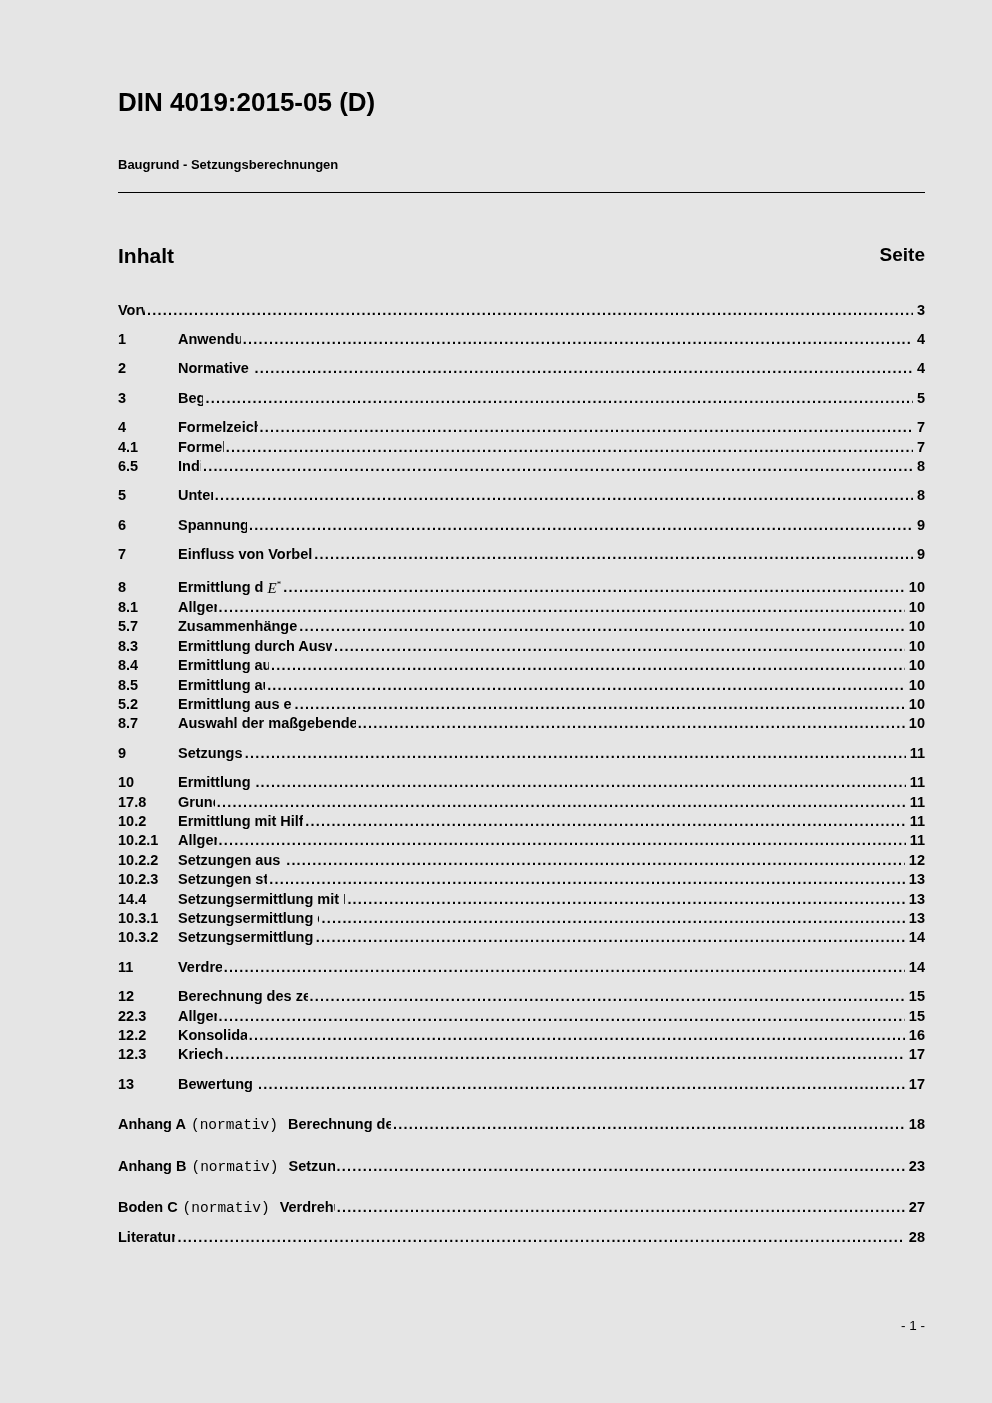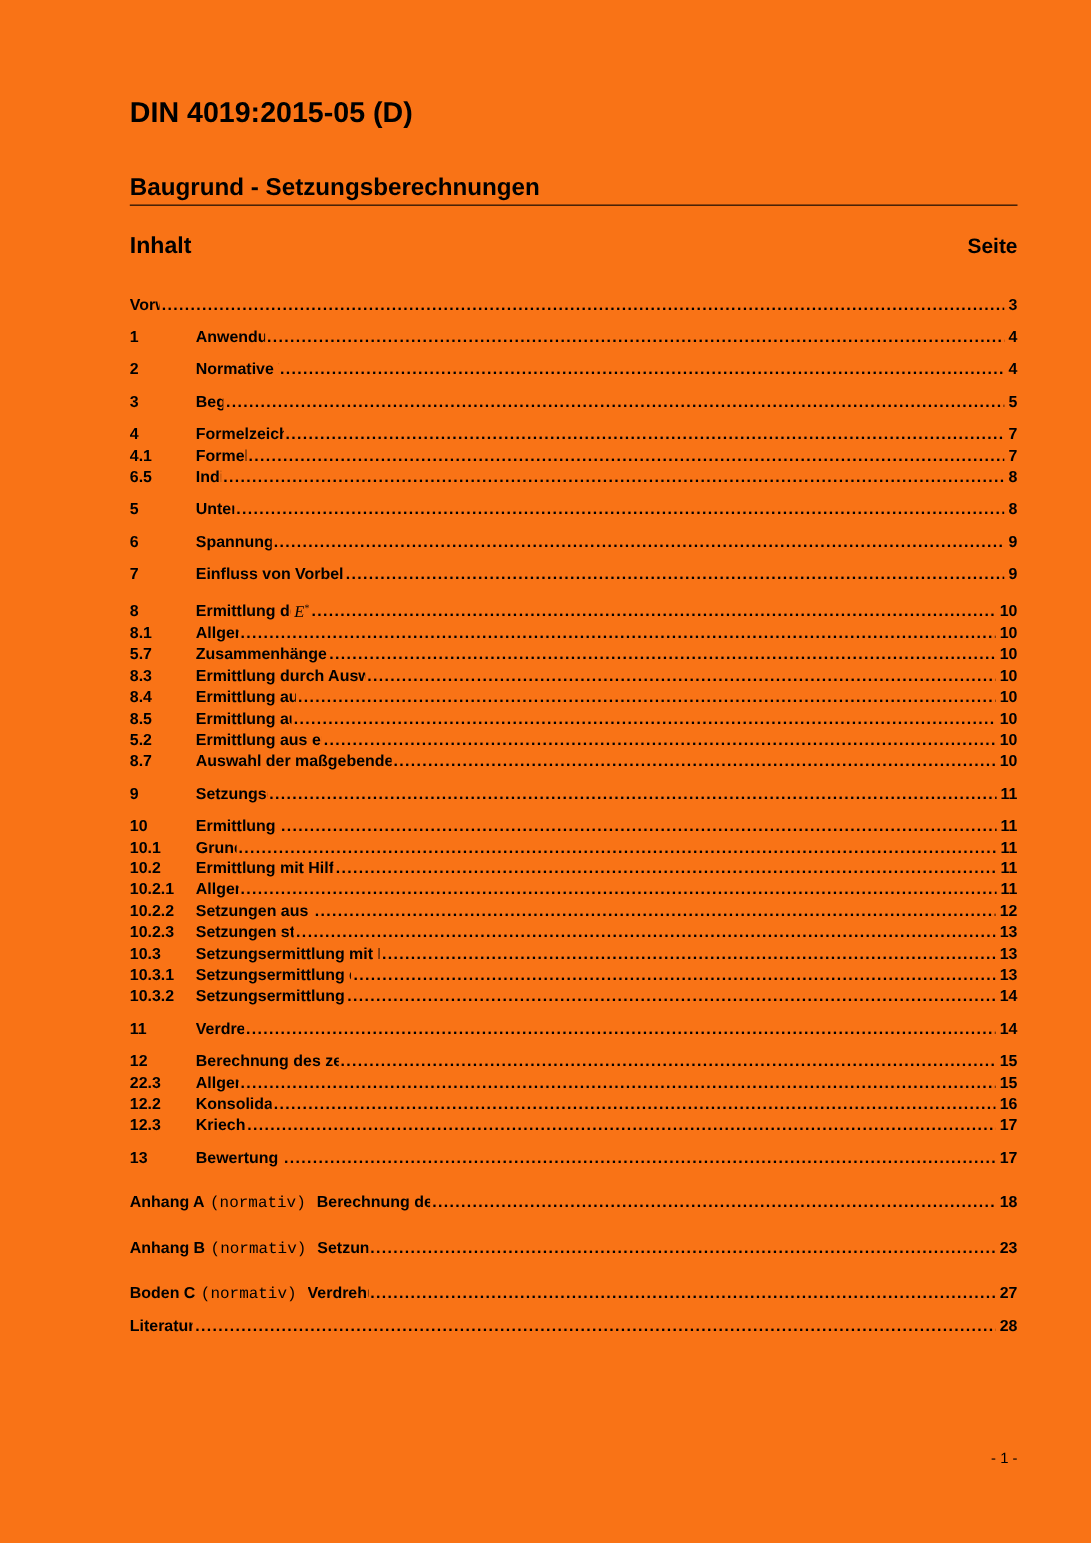--- a/index.html
+++ b/index.html
@@ -9,40 +9,40 @@
     color: #000000;
     font-family: "Liberation Sans", sans-serif;
   }
   .page {
     position: relative;
     width: 992px;
     height: 1403px;
     box-sizing: border-box;
     padding: 88px 67px 0 118px;
     overflow: hidden;
-    background: #f97316;
+    background: #e5e5e5;
   }
   .doc-id {
     font-size: 26px;
     font-weight: bold;
     line-height: 1.1;
     margin: 0;
   }
   .doc-title {
     margin-top: 40px;
-    font-size: 22px;
+    font-size: 13px;
     font-weight: bold;
-    padding-bottom: 3px;
+    padding-bottom: 20px;
     border-bottom: 1.5px solid #000;
   }
   .toc-heading-row {
-    margin-top: 25px;
+    margin-top: 51px;
     display: flex;
     justify-content: space-between;
-    align-items: flex-end;
+    align-items: flex-start;
   }
   .toc-heading {
     font-size: 21px;
     font-weight: bold;
   }
   .page-col-label {
     font-size: 19px;
     font-weight: bold;
   }
   .toc {
@@ -299,21 +299,21 @@
       <div class="toc-group">
         <div class="toc-row">
     <span class="entry-num">10</span>
 
     <span class="entry-label">Ermittlung der Setzungen</span>
 
     <span class="leader"></span>
     <span class="entry-page">11</span>
   </div>
         <div class="toc-row">
-    <span class="entry-num">10.1</span>
+    <span class="entry-num">17.8</span>
 
     <span class="entry-label">Grundlagen</span>
 
     <span class="leader"></span>
     <span class="entry-page">11</span>
   </div>
         <div class="toc-row">
     <span class="entry-num">10.2</span>
 
     <span class="entry-label">Ermittlung mit Hilfe von Setzungsgleichungen</span>
@@ -339,21 +339,21 @@
   </div>
         <div class="toc-row">
     <span class="entry-num">10.2.3</span>
 
     <span class="entry-label">Setzungen starrer Fundamente</span>
 
     <span class="leader"></span>
     <span class="entry-page">13</span>
   </div>
         <div class="toc-row">
-    <span class="entry-num">10.3</span>
+    <span class="entry-num">14.4</span>
 
     <span class="entry-label">Setzungsermittlung mit Hilfe der vertikalen Spannungen im Boden</span>
 
     <span class="leader"></span>
     <span class="entry-page">13</span>
   </div>
         <div class="toc-row">
     <span class="entry-num">10.3.1</span>
 
     <span class="entry-label">Setzungsermittlung durch Integration der Dehnungen</span>

